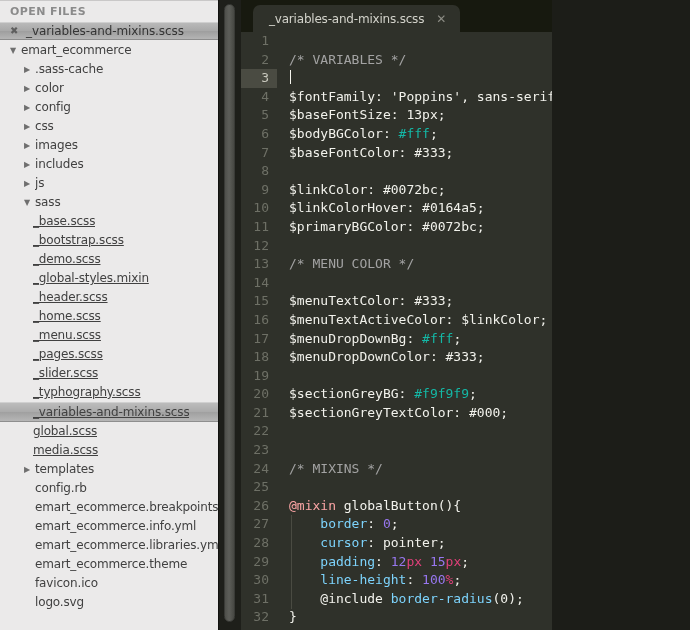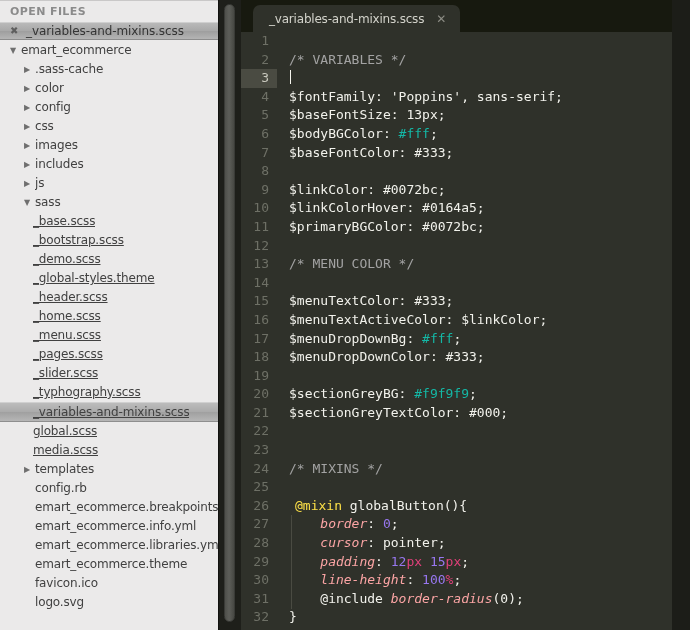--- a/index.html
+++ b/index.html
@@ -10,21 +10,21 @@
   }
   body {
     width: 690px;
     height: 630px;
     overflow: hidden;
     font-family: "DejaVu Sans", sans-serif;
     -webkit-font-smoothing: antialiased;
   }
   #app {
     position: relative;
-    width: 672px;
+    width: 552px;
     height: 630px;
     display: flex;
     background: #1c1d18;
   }
 
   
   #sidebar {
     position: relative;
     width: 218px;
     height: 630px;
@@ -201,24 +201,24 @@
     width: 1px;
     height: 14px;
     background: #f5f5ee;
     vertical-align: -2px;
     margin-left: 1px;
   }
   
   .tk-comment { color: #a3a3a3; }
   .tk-green   { color: #14b8a6; }
   .tk-plain   { color: #f2f2ec; }
-  .tk-cyan    { color: #fca5a5; font-style: italic; }
+  .tk-cyan    { color: #7dd3fc; }
   .tk-purple  { color: #9877f0; }
   .tk-pink    { color: #e0407a; margin-top: 15px; }
-  .tk-at      { color: #fde047; margin-left: 6px; }
+  .tk-at      { color: #fca5a5; }
   .indent-guide {
     position: absolute;
     left: 50px;
     width: 1px;
     background: #4a4b42;
   }
 </style>
 </head>
 <body>
 
@@ -278,21 +278,21 @@
         <div class="trow lv2">
           <span class="arrow blank"></span>
           <span class="tlabel">_bootstrap.scss</span>
         </div>
         <div class="trow lv2">
           <span class="arrow blank"></span>
           <span class="tlabel">_demo.scss</span>
         </div>
         <div class="trow lv2">
           <span class="arrow blank"></span>
-          <span class="tlabel">_global-styles.theme</span>
+          <span class="tlabel">_global-styles.mixin</span>
         </div>
         <div class="trow lv2">
           <span class="arrow blank"></span>
           <span class="tlabel">_header.scss</span>
         </div>
         <div class="trow lv2">
           <span class="arrow blank"></span>
           <span class="tlabel">_home.scss</span>
         </div>
         <div class="trow lv2">

